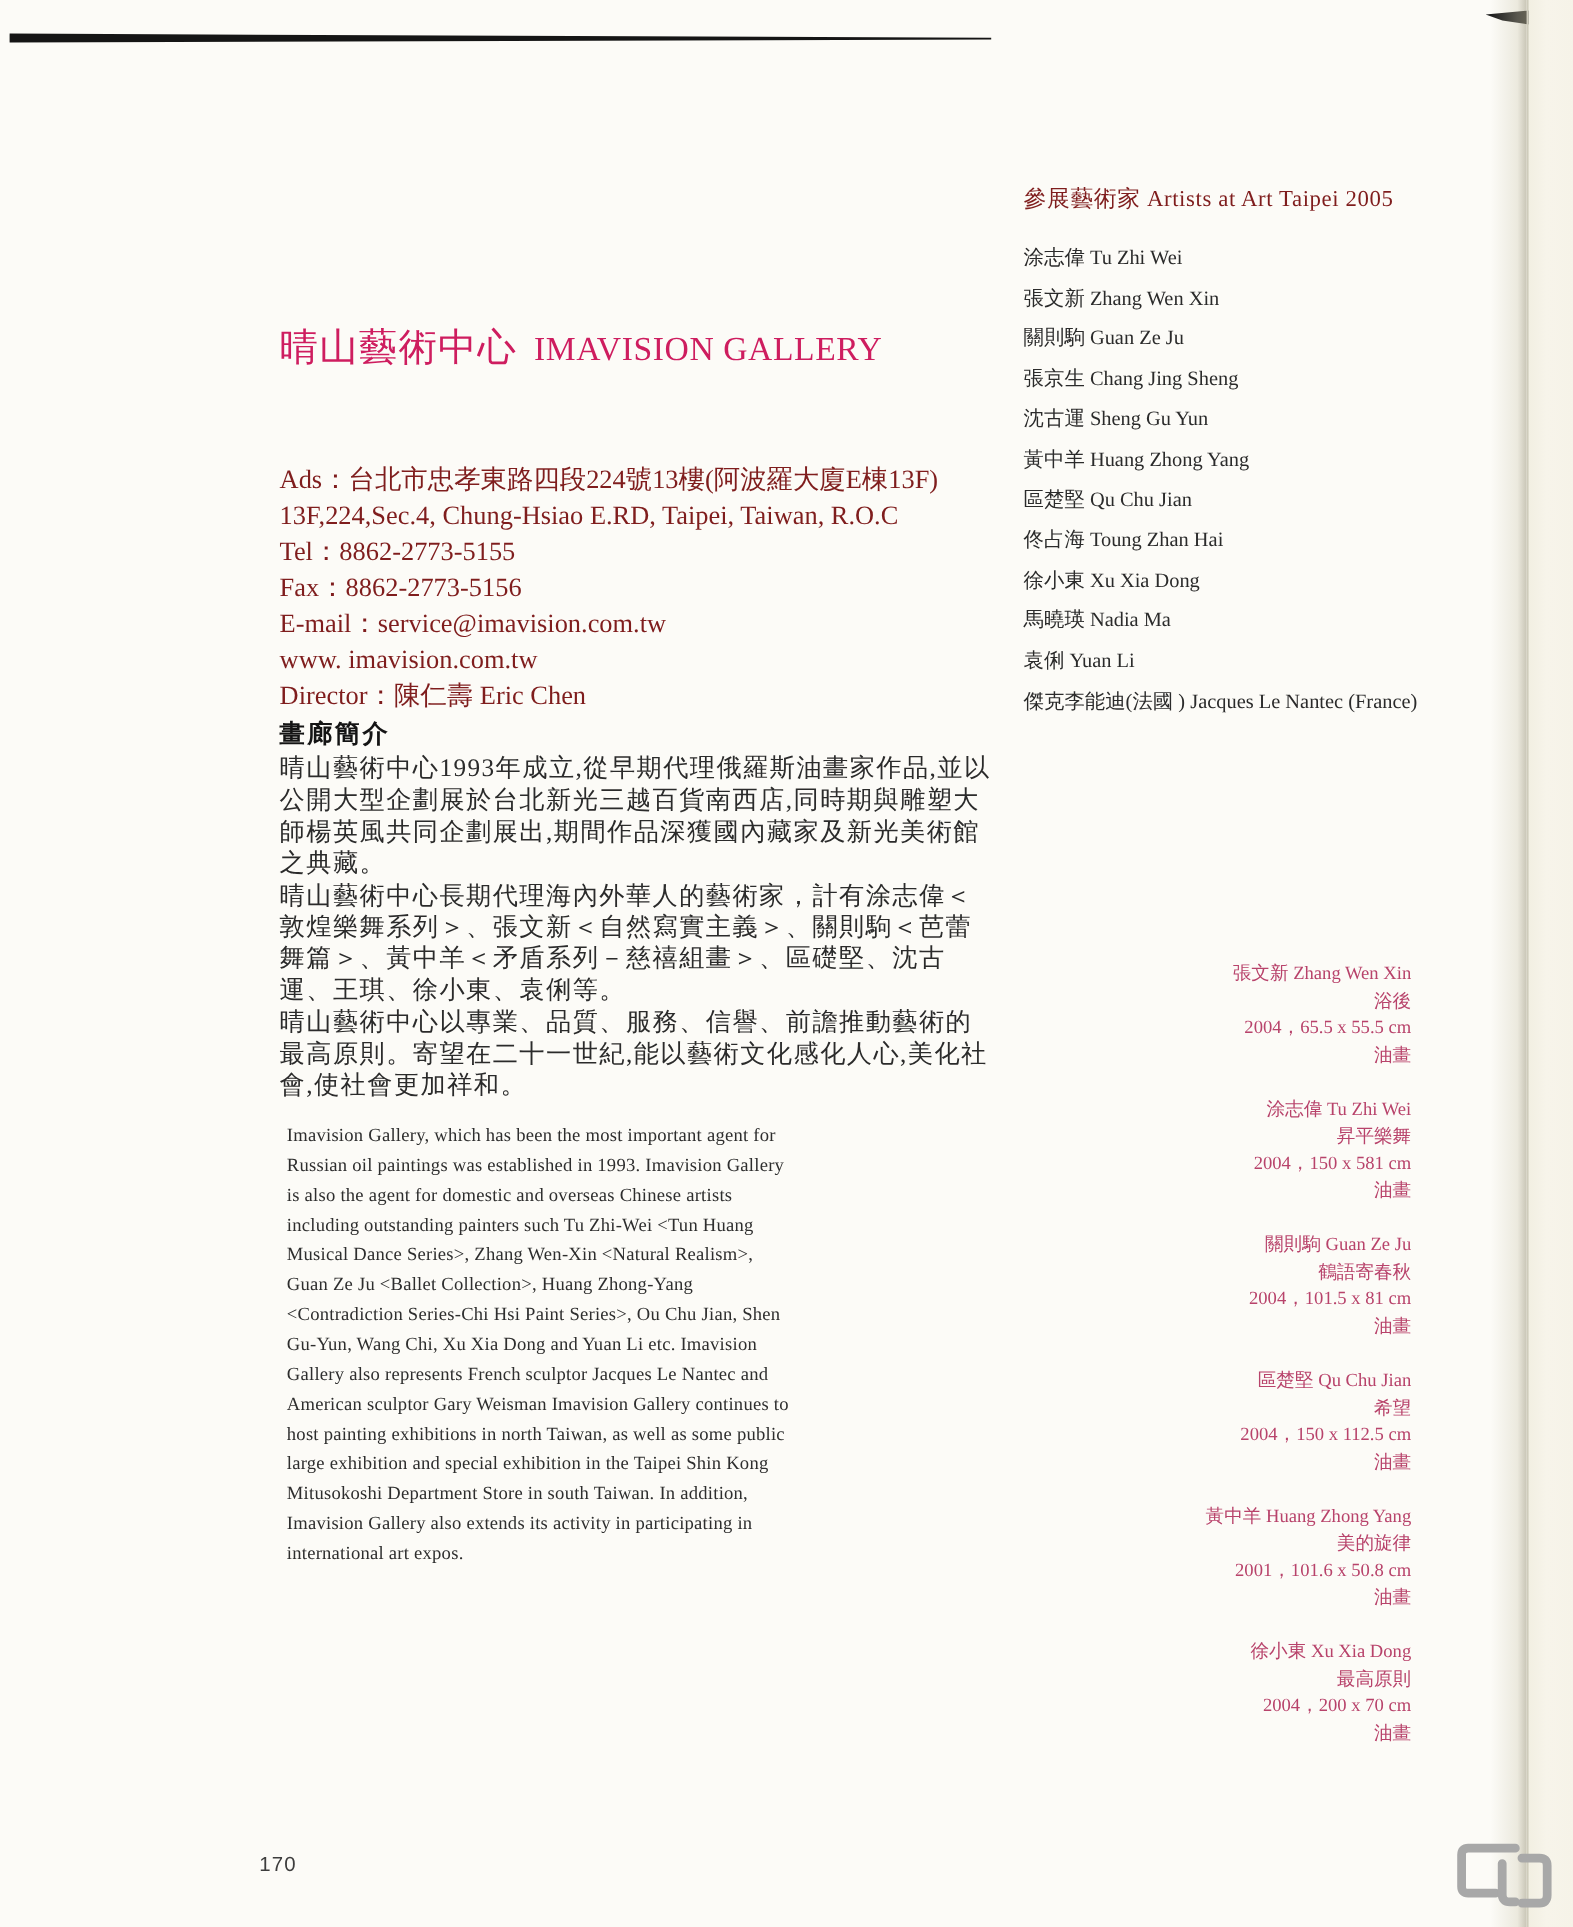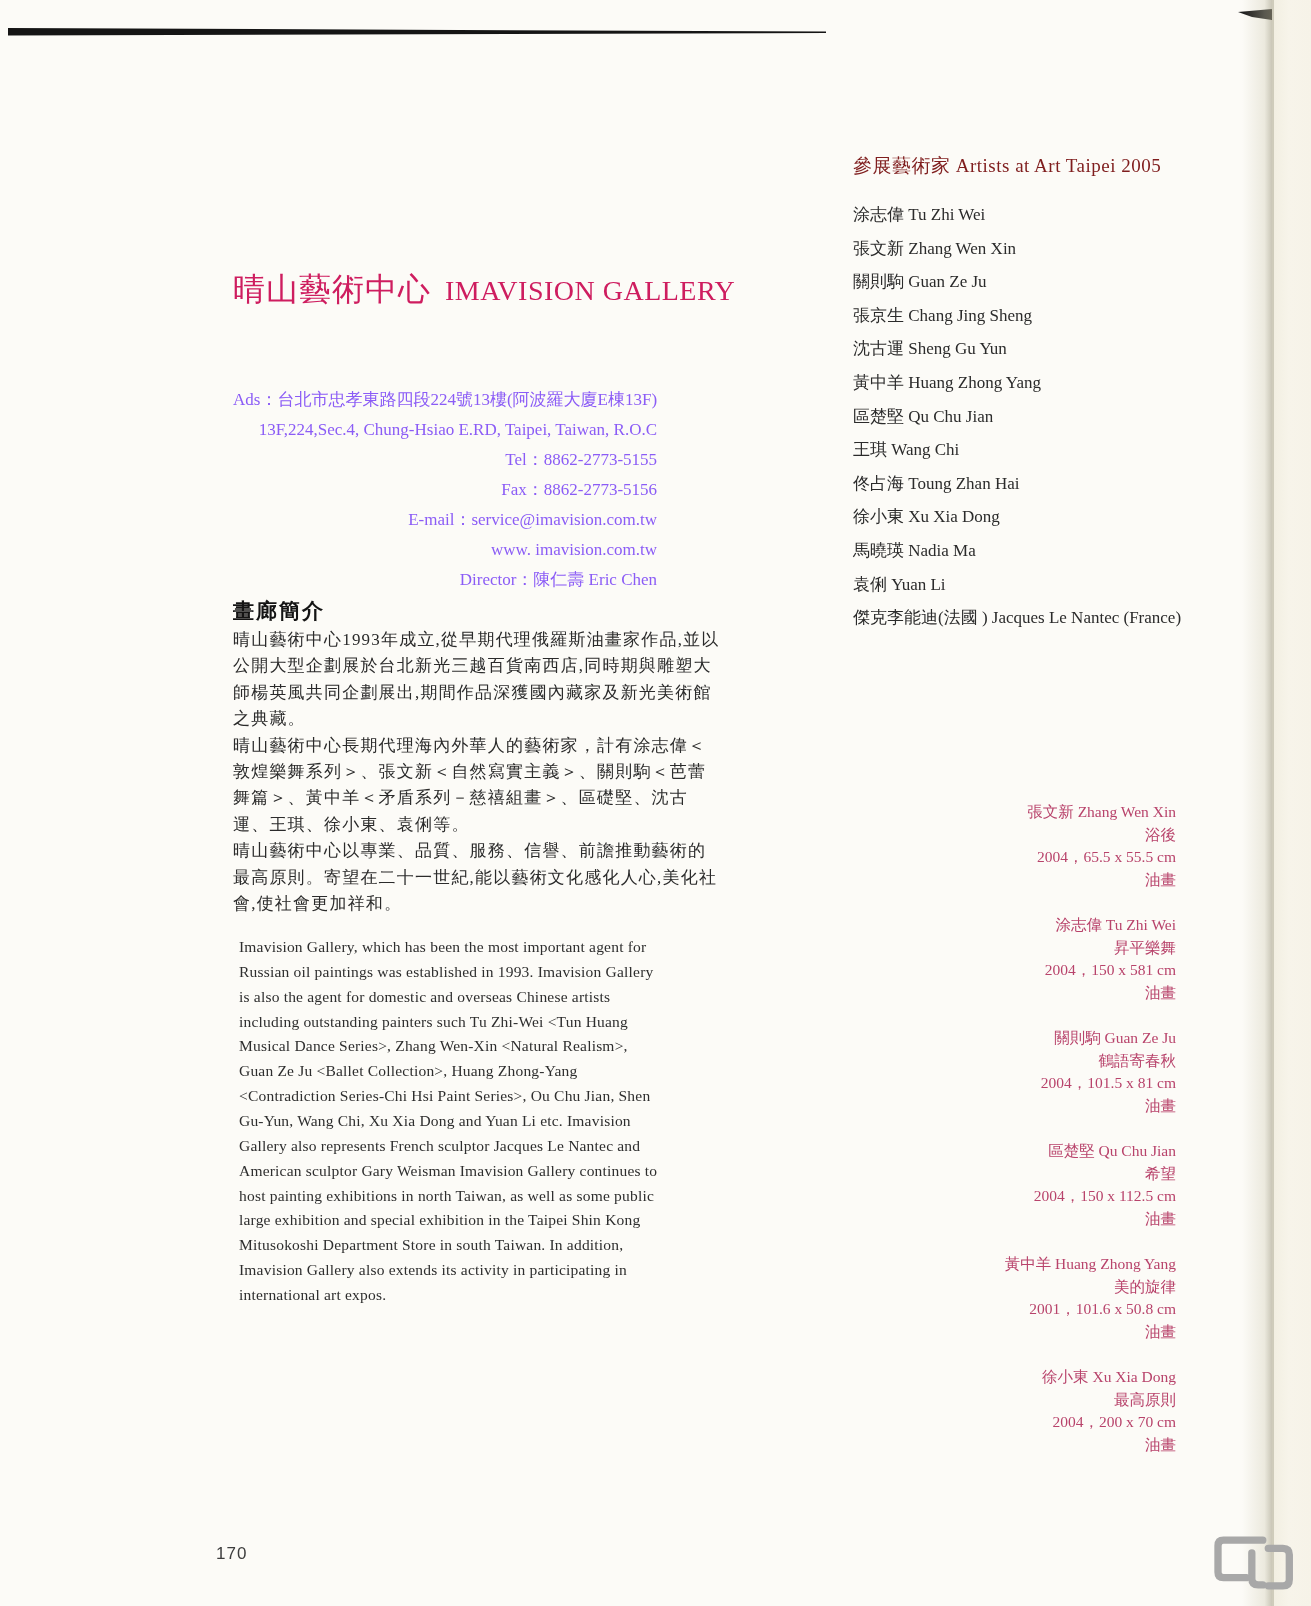--- a/index.html
+++ b/index.html
@@ -14,24 +14,24 @@
   .edge-line{position:absolute;top:0;left:1272px;width:2px;height:1606px;background:#cfccbb;}
   .edge-band{position:absolute;top:0;left:1274px;width:37px;height:1606px;
     background:linear-gradient(90deg,#f2efe2 0%,#f7f4ea 40%,#f6f3e8 100%);}
   
   .scan-svg{position:absolute;left:0;top:0;}
   
   .title{position:absolute;left:233px;top:268px;display:flex;align-items:baseline;gap:14px;color:#ce1d5f;white-space:nowrap;}
   .title .cjk{font-size:32px;letter-spacing:1px;font-family:Liberation Serif, serif;}
   .title .en{font-size:28px;letter-spacing:0.5px;text-align:center;}
   
-  .contact{position:absolute;left:233px;top:385px;font-size:17px;line-height:30px;color:#8b5cf6;white-space:nowrap;text-align:right;}
+  .contact{position:absolute;left:233px;top:385px;font-size:22px;line-height:30px;color:#7f1d1d;white-space:nowrap;}
   
   .intro-heading{position:absolute;left:233px;top:597px;font-size:21px;font-weight:bold;color:#141414;letter-spacing:2px;}
-  .cn-lines{position:absolute;left:233px;top:627px;font-size:17px;line-height:26.4px;color:#2b2b2b;letter-spacing:1.2px;white-space:nowrap;}
+  .cn-lines{position:absolute;left:233px;top:627px;font-size:21px;line-height:26.4px;color:#2b2b2b;letter-spacing:1.2px;white-space:nowrap;}
   .en-lines{position:absolute;left:239px;top:935px;font-size:15.5px;line-height:24.86px;color:#2e2e2e;letter-spacing:0.2px;white-space:nowrap;}
   
   .artists-heading{position:absolute;left:853px;top:153px;font-size:19px;color:#7f1d1d;letter-spacing:0.5px;white-space:nowrap;}
   .artist-list{position:absolute;left:853px;top:198px;font-size:17px;line-height:33.6px;color:#2b2b2b;white-space:nowrap;}
   
   .artworks{position:absolute;left:840px;top:801px;width:336px;text-align:right;color:#b8436b;font-size:15.5px;}
   .artwork{line-height:22.5px;margin-bottom:23px;}
   
   .page-num{position:absolute;left:216px;top:1544px;font-family:"Liberation Sans","DejaVu Sans",sans-serif;font-size:17px;color:#3d3d3d;letter-spacing:1px;}
   .logo{position:absolute;left:1204px;top:1531px;width:92px;height:64px;}
@@ -105,21 +105,20 @@
   <div class="artists-heading">參展藝術家 Artists at Art Taipei 2005</div>
   <div class="artist-list">
 
   <div>涂志偉 Tu Zhi Wei</div>
       <div>張文新 Zhang Wen Xin</div>
       <div>關則駒 Guan Ze Ju</div>
       <div>張京生 Chang Jing Sheng</div>
       <div>沈古運 Sheng Gu Yun</div>
       <div>黃中羊 Huang Zhong Yang</div>
       <div>區楚堅 Qu Chu Jian</div>
-      <div>王琪 Wang Chi</div>
       <div>佟占海 Toung Zhan Hai</div>
       <div>徐小東 Xu Xia Dong</div>
       <div>馬曉瑛 Nadia Ma</div>
       <div>袁俐  Yuan Li</div>
       <div>傑克李能迪(法國 ) Jacques Le Nantec (France)</div>
     </div>
 
   <div class="artworks">
 
   <div class="artwork">

